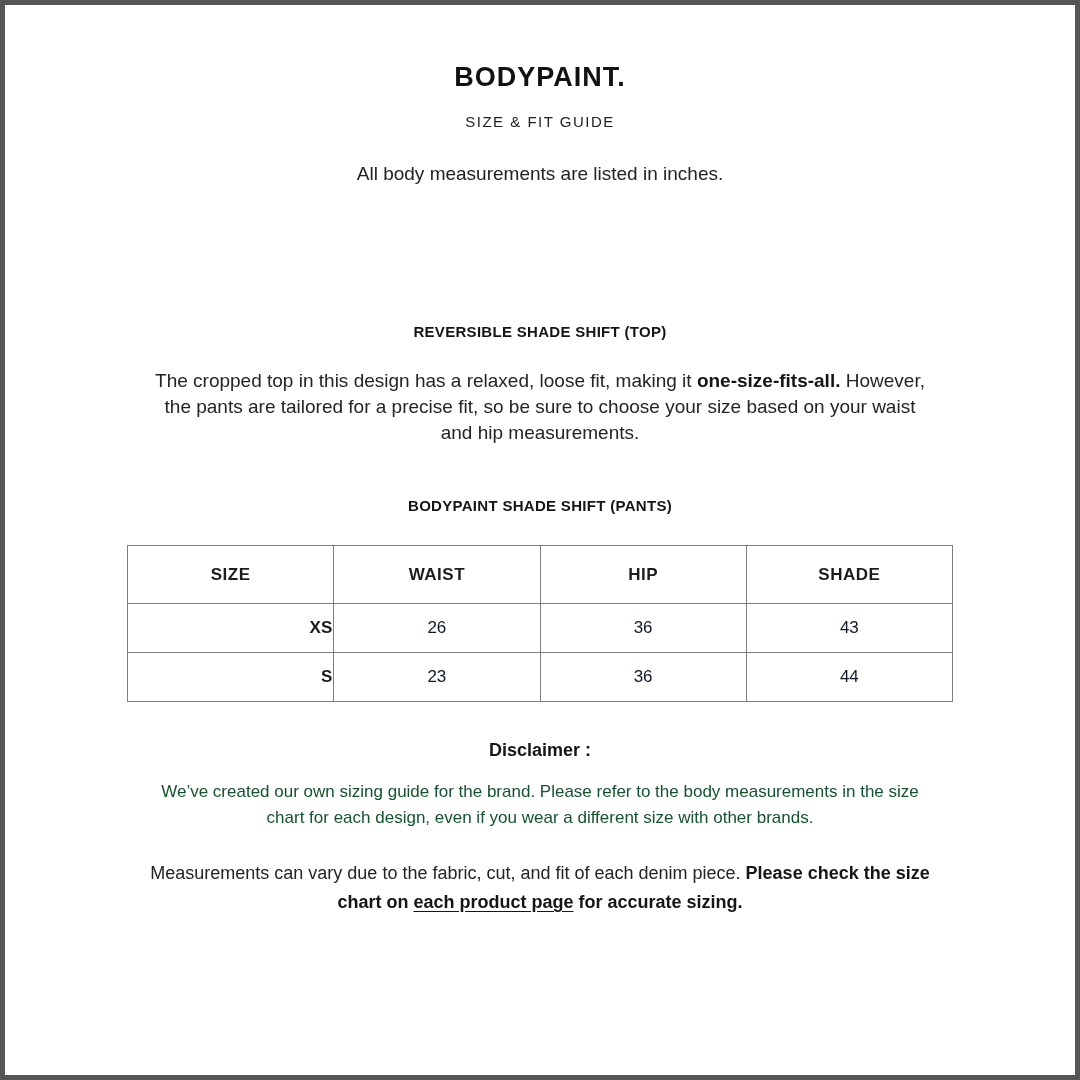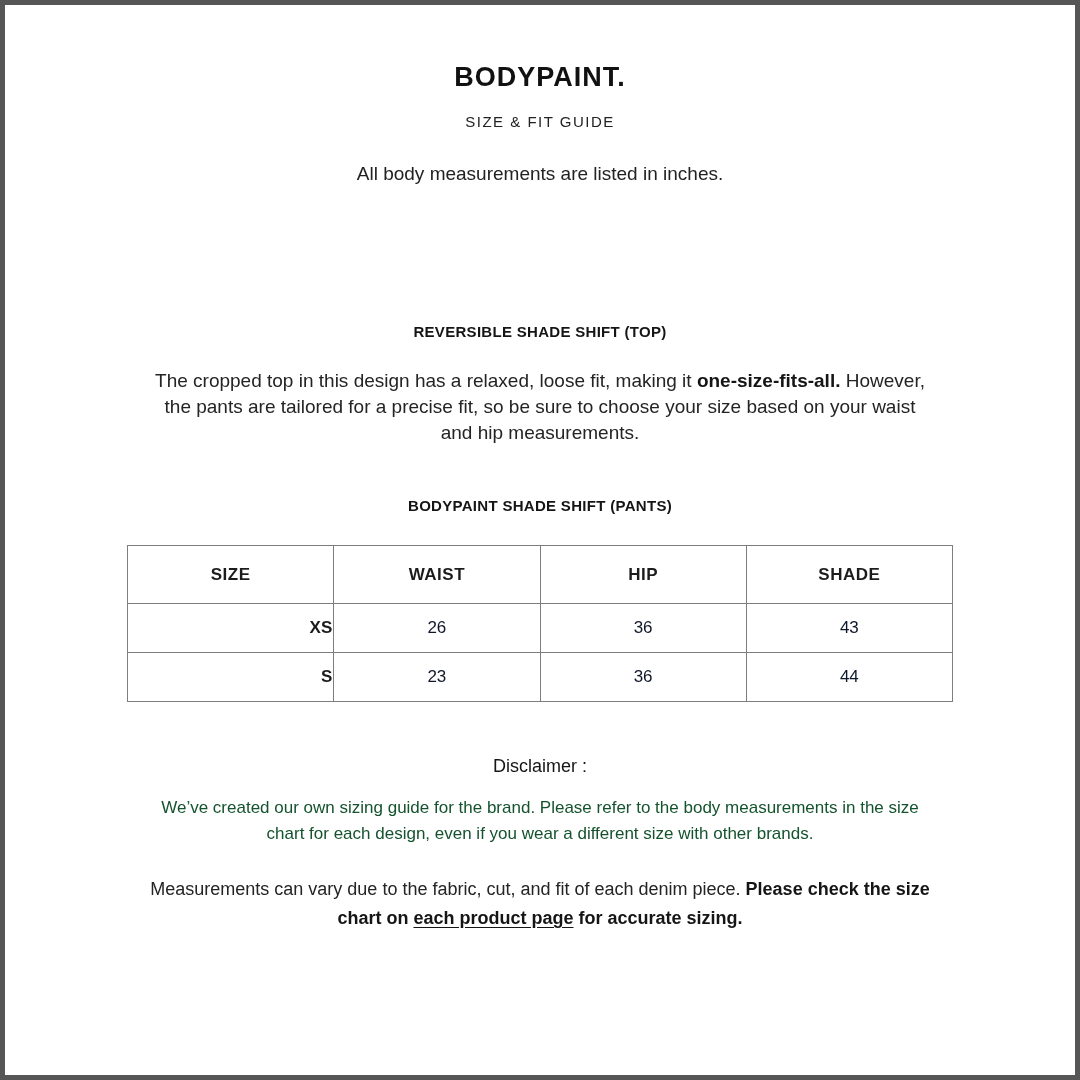--- a/index.html
+++ b/index.html
@@ -83,23 +83,23 @@
     height: 46px;
     color: #0f172a;
   }
   .size-table td.size-col {
     font-weight: 700;
     color: #1c1c1c;
     text-align: right;
   }
   .disclaimer-heading {
     font-size: 18px;
-    font-weight: 400;
+    font-weight: 700;
     line-height: 24px;
-    margin-top: 52px;
+    margin-top: 36px;
     color: #151515;
   }
   .disc-p1 {
     font-size: 17px;
     line-height: 26px;
     margin: 17px auto 0;
     max-width: 800px;
     color: #14532d;
   }
   .disc-p2 {

